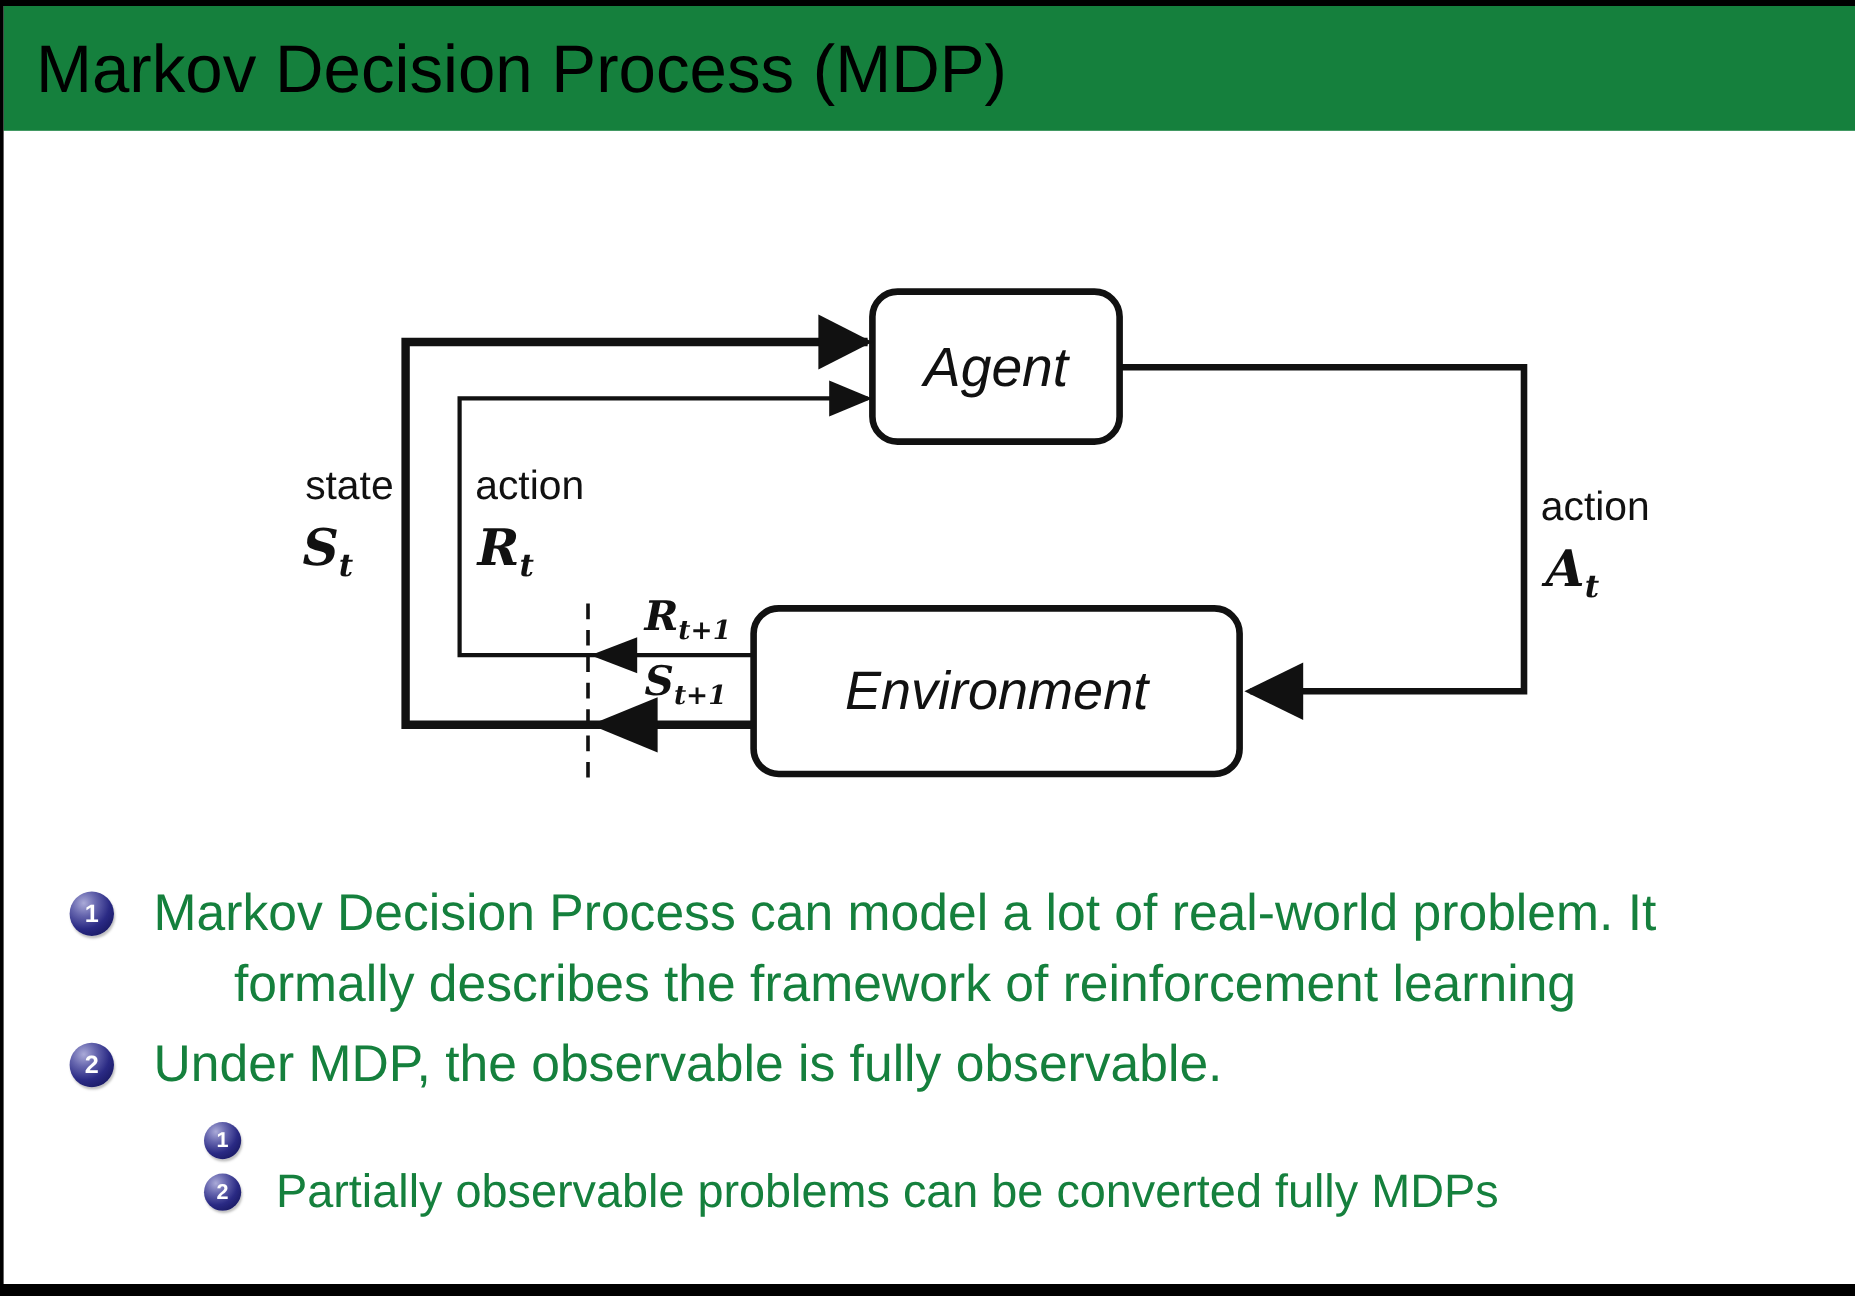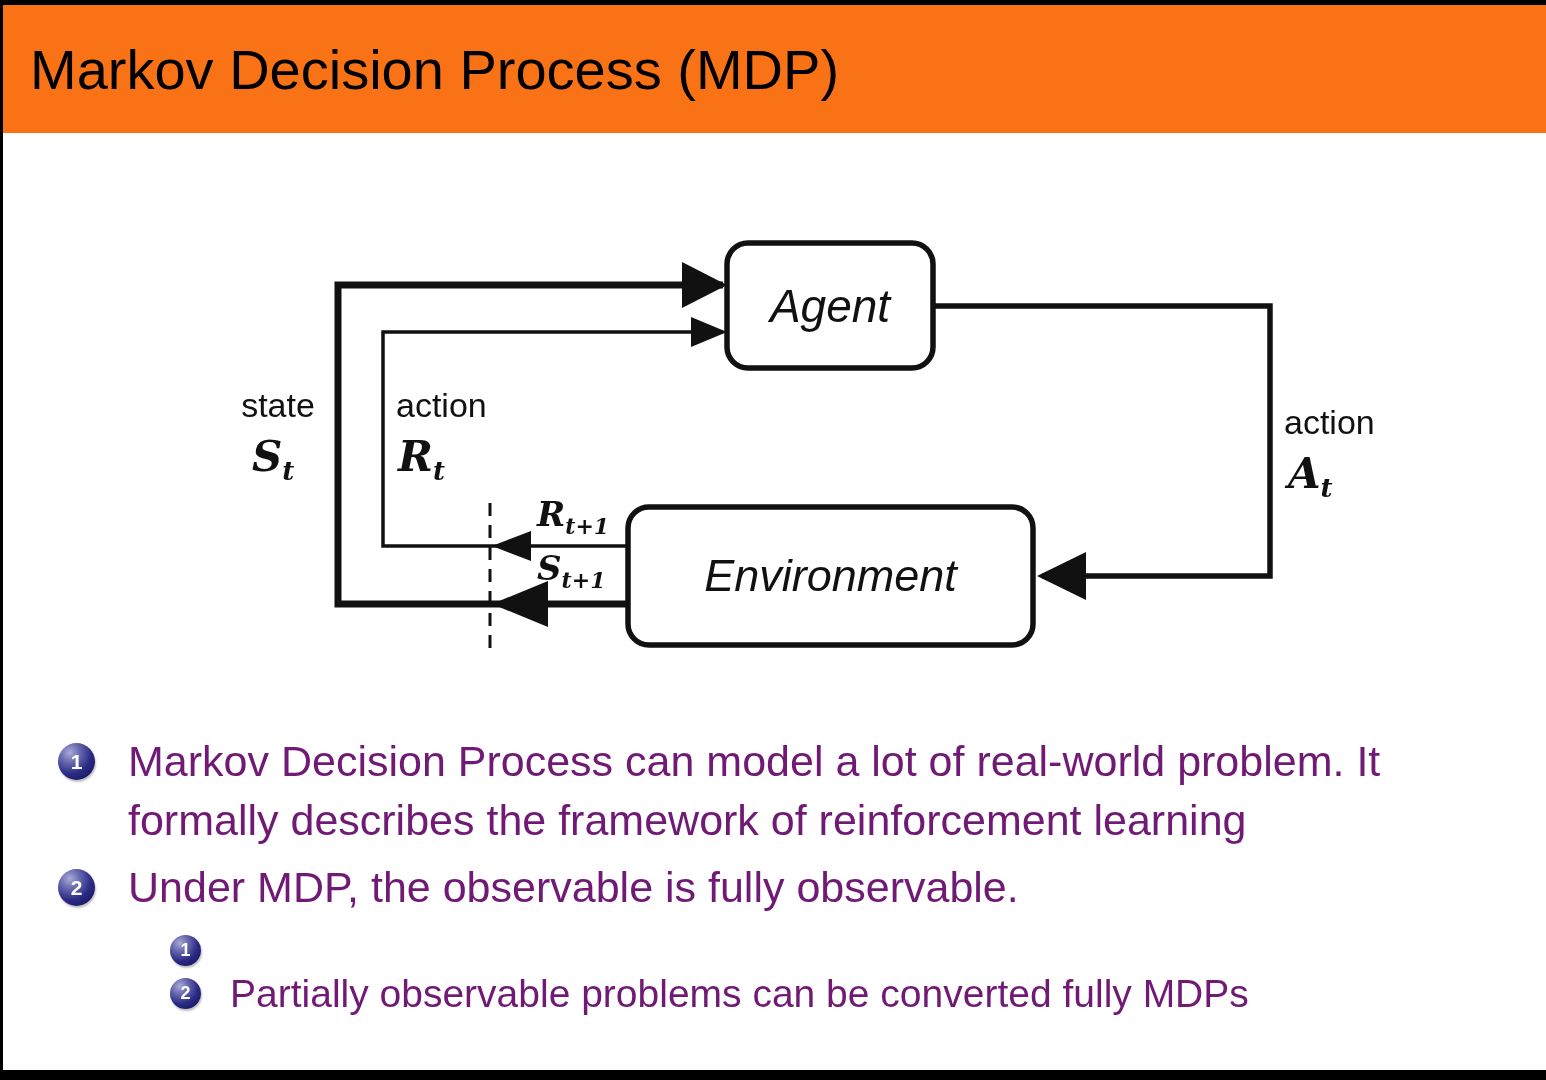--- a/index.html
+++ b/index.html
@@ -10,22 +10,22 @@
     color:#000;
     position:relative;
     overflow:hidden;
   }
   .border-strip { position:absolute; background:#000; z-index:10; }
   #border-top    { top:0; left:0; width:1546px; height:5px; }
   #border-left   { top:0; left:0; width:3px; height:1080px; }
   #border-bottom { bottom:0; left:0; width:1546px; height:10px; }
 
   .titlebar {
-    position:absolute; top:5px; left:3px; right:0; height:128px;
-    background:#f97316;
+    position:absolute; top:5px; left:3px; right:0; height:104px;
+    background:#15803d;
     display:flex; align-items:center;
     z-index:2;
   }
   .titlebar .title-text {
     font-size:56px;
     letter-spacing:0px;
     padding-left:27px;
     color:#000;
   }
 
@@ -38,34 +38,34 @@
   .math.small sub { font-size:22px; }
 
   .boxlabel {
     position:absolute; z-index:3;
     display:flex; align-items:center; justify-content:center;
     font-size:46px; color:#111;font-style:italic;
   }
   #agent-label-wrap       { left:727px; top:243px; width:206px; height:125px; }
   #environment-label-wrap { left:628px; top:507px; width:405px; height:138px; font-size:45px; }
 
-  #label-state   { left:228px; top:386px; width:100px; text-align:center; }
+  #label-state   { left:228px; top:386px; width:100px; text-align:right; }
   #label-state-sym  { left:252px; top:432px; }
   #label-reward  { left:396px; top:386px; }
   #label-reward-sym { left:398px; top:432px; }
   #label-next-reward { left:537px; top:494px; }
   #label-next-state  { left:537px; top:548px; }
   #label-action  { left:1284px; top:403px; }
   #label-action-sym { left:1288px; top:449px; }
 
   .bullets {
     position:absolute; left:58px; top:732px; right:30px; z-index:2;
   }
   .bullet-row { display:flex; align-items:flex-start; margin-bottom:8px; }
-  .bullet-text { font-size:43px; line-height:59px; color:#701a75; }
+  .bullet-text { font-size:43px; line-height:59px; color:#15803d;text-align:center; }
   .ball {
     flex:0 0 auto;
     width:37px; height:37px; border-radius:50%;
     background:radial-gradient(circle at 32% 26%, #aaaad8 0%, #6666ae 28%, #2a2a84 58%, #0e0e4e 100%);
     color:#fff; display:flex; align-items:center; justify-content:center;
     font-size:21px; font-weight:bold;
     margin-right:33px; margin-top:11px;
     box-shadow:1px 2px 2px rgba(0,0,0,0.25);
   }
   .sub-bullets { margin-left:112px; margin-top:4px; }

